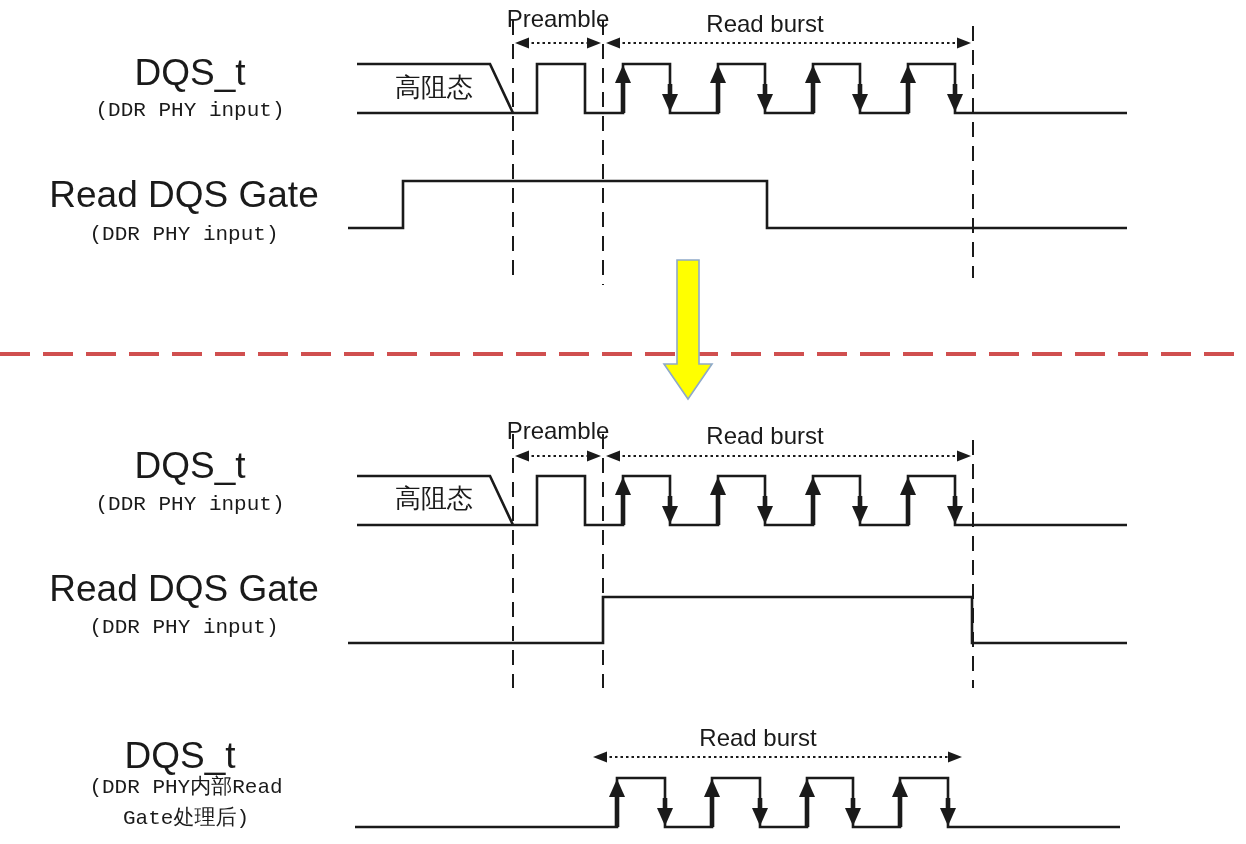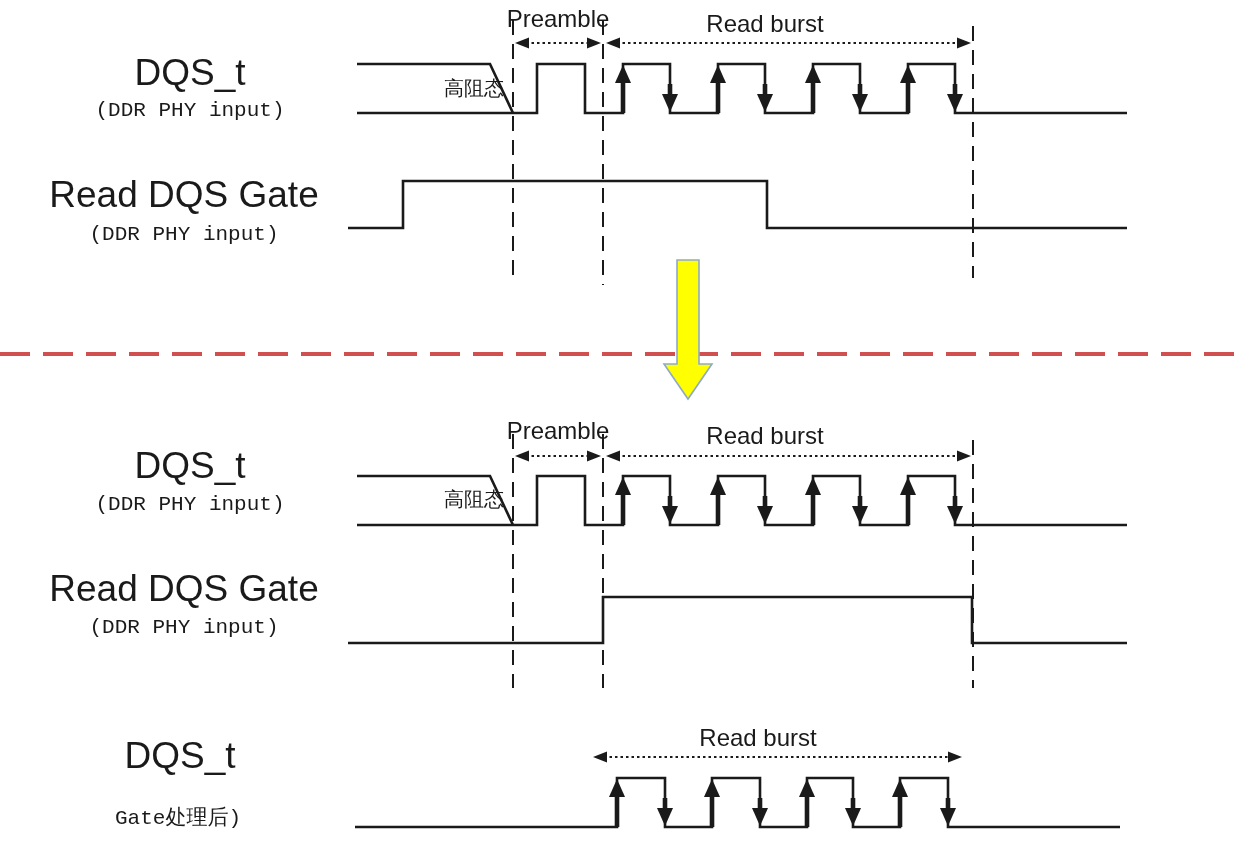--- a/index.html
+++ b/index.html
@@ -5,21 +5,21 @@
   html,body{margin:0;padding:0;background:#ffffff;}
   #stage{
     position:relative;width:1246px;height:844px;background:#ffffff;overflow:hidden;
     font-family:"Liberation Sans","DejaVu Sans",sans-serif;color:#1a1a1a;
   }
   #diagram-svg{position:absolute;left:0;top:0;}
   .lbl{position:absolute;transform:translate(-50%,-50%);white-space:nowrap;line-height:1.05;color:#1a1a1a;}
   .sig-name{font-size:37px;letter-spacing:0px;}
   .sig-sub{font-size:21px;font-family:Liberation Mono, monospace;}
   .dim-lbl{font-size:24px;}
-  .hiz-lbl{font-size:20px;margin-left:40px;}
+  .hiz-lbl{font-size:26px;}
 </style>
 </head>
 <body>
 
 <div id="stage">
   <svg id="diagram-svg" width="1246" height="844" viewBox="0 0 1246 844">
       <line x1="0" y1="354" x2="1246" y2="354" stroke="#d04f4f" stroke-width="4" stroke-dasharray="30 13"></line>
       <line x1="513" y1="20" x2="513" y2="278" stroke="#1a1a1a" stroke-width="2" stroke-dasharray="15 9"></line>
       <line x1="603" y1="20" x2="603" y2="285" stroke="#1a1a1a" stroke-width="2" stroke-dasharray="15 9"></line>
       <line x1="973" y1="26" x2="973" y2="278" stroke="#1a1a1a" stroke-width="2" stroke-dasharray="15 9"></line>
@@ -111,15 +111,16 @@
 
   <div class="lbl dim-lbl" style="left:558px;top:431px">Preamble</div>
   <div class="lbl dim-lbl" style="left:765px;top:436px">Read burst</div>
   <div class="lbl sig-name" style="left:190px;top:466px">DQS_t</div>
   <div class="lbl sig-sub" style="left:190px;top:505px">(DDR PHY input)</div>
   <div class="lbl hiz-lbl" style="left:434px;top:499px">高阻态</div>
   <div class="lbl sig-name" style="left:184px;top:589px">Read DQS Gate</div>
   <div class="lbl sig-sub" style="left:184px;top:628px">(DDR PHY input)</div>
 
   <div class="lbl sig-name" style="left:180px;top:756px">DQS_t</div>
-  <div class="lbl sig-sub" style="left:178px;top:819px">Gate处理后)</div>
+  <div class="lbl sig-sub" style="left:186px;top:788px">(DDR PHY内部Read</div>
+  <div class="lbl sig-sub" style="left:186px;top:819px">Gate处理后)</div>
   <div class="lbl dim-lbl" style="left:758px;top:738px">Read burst</div>
 </div>
 
 </body></html>

